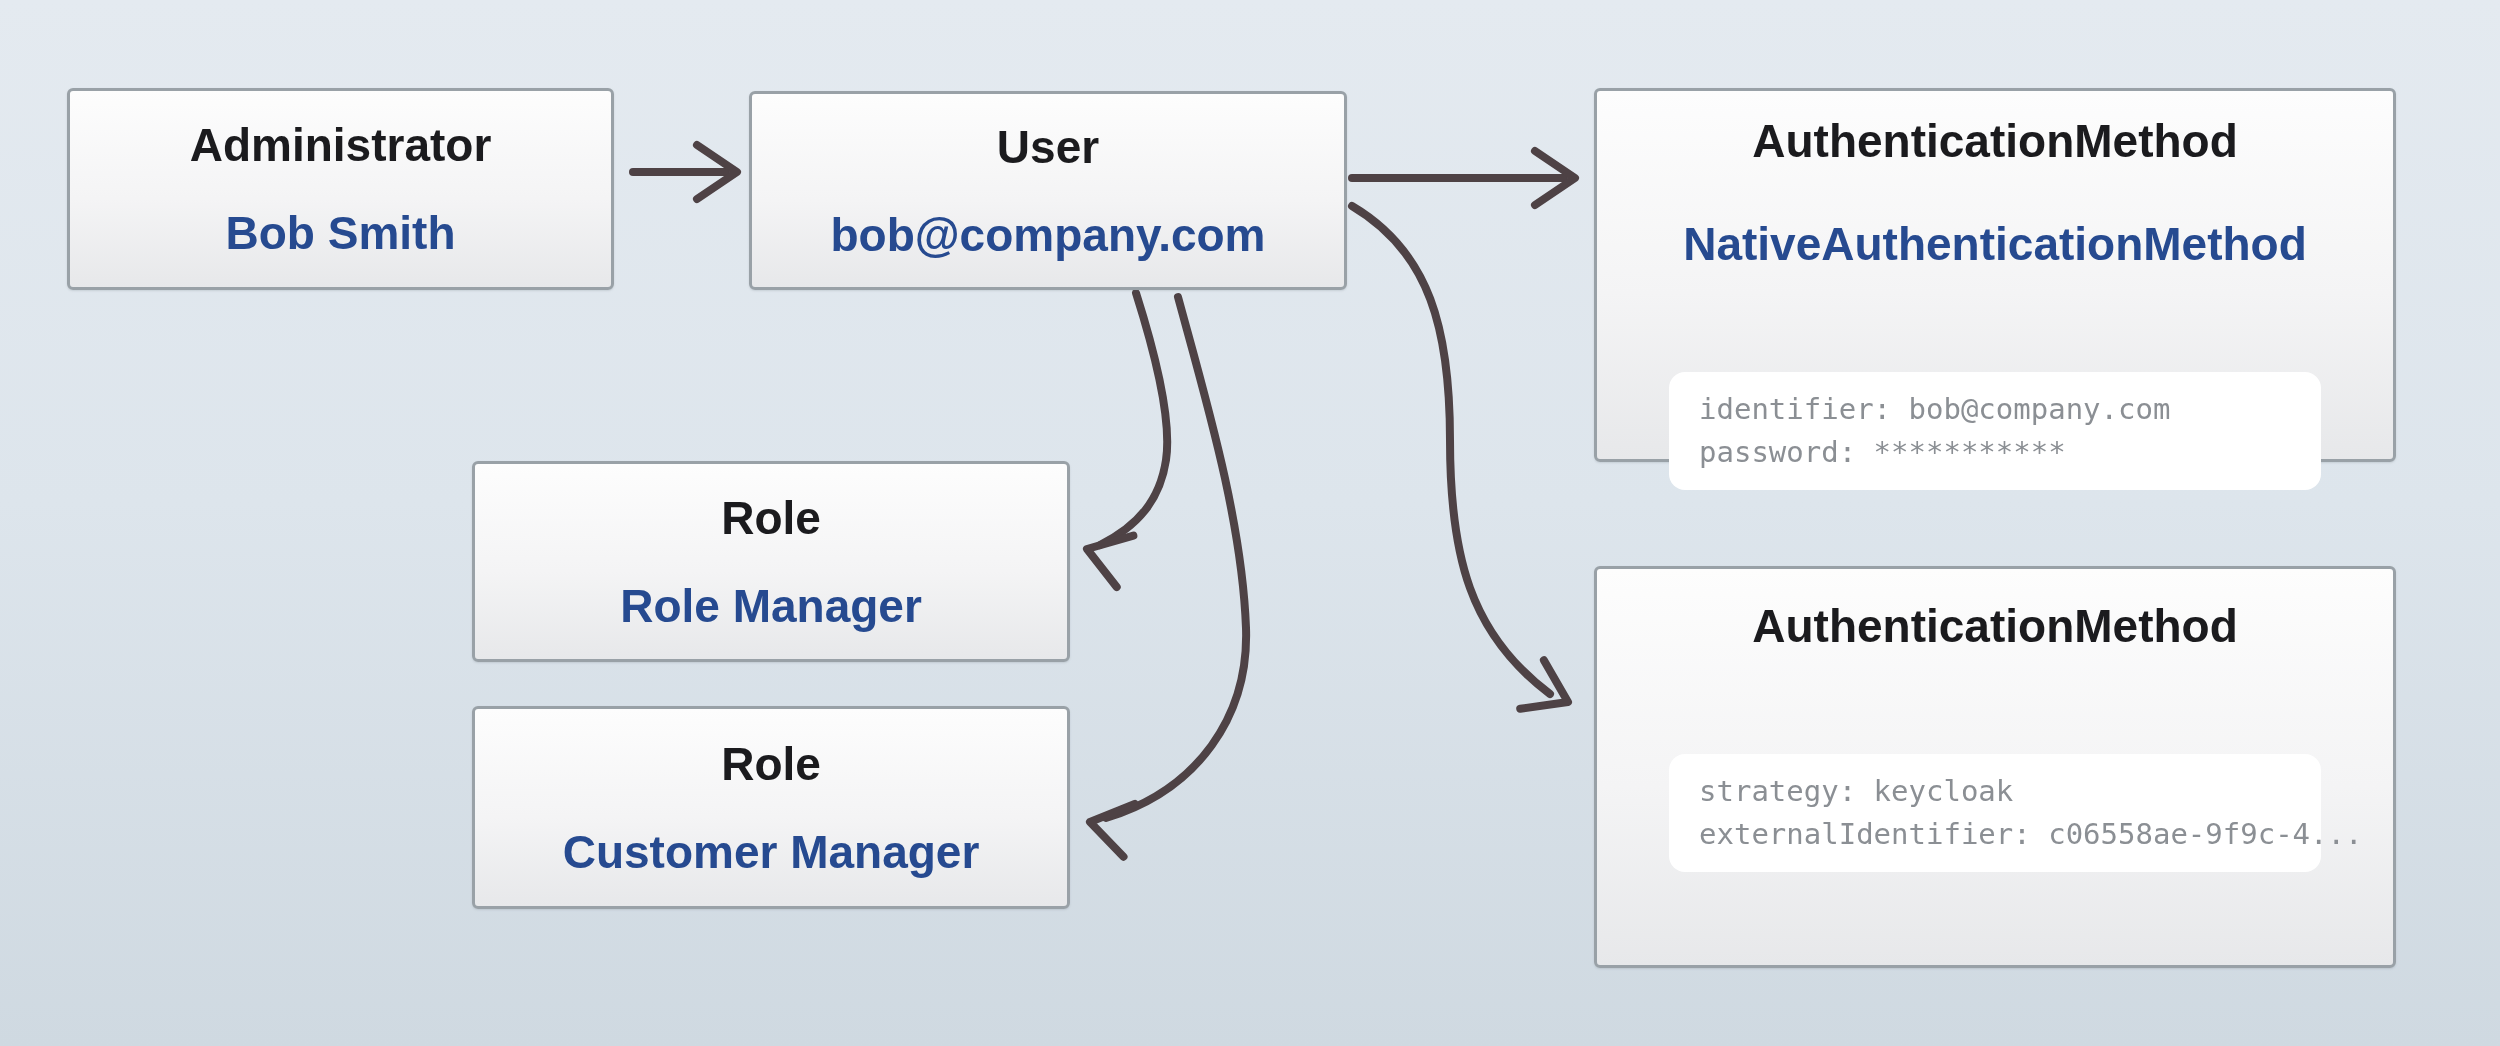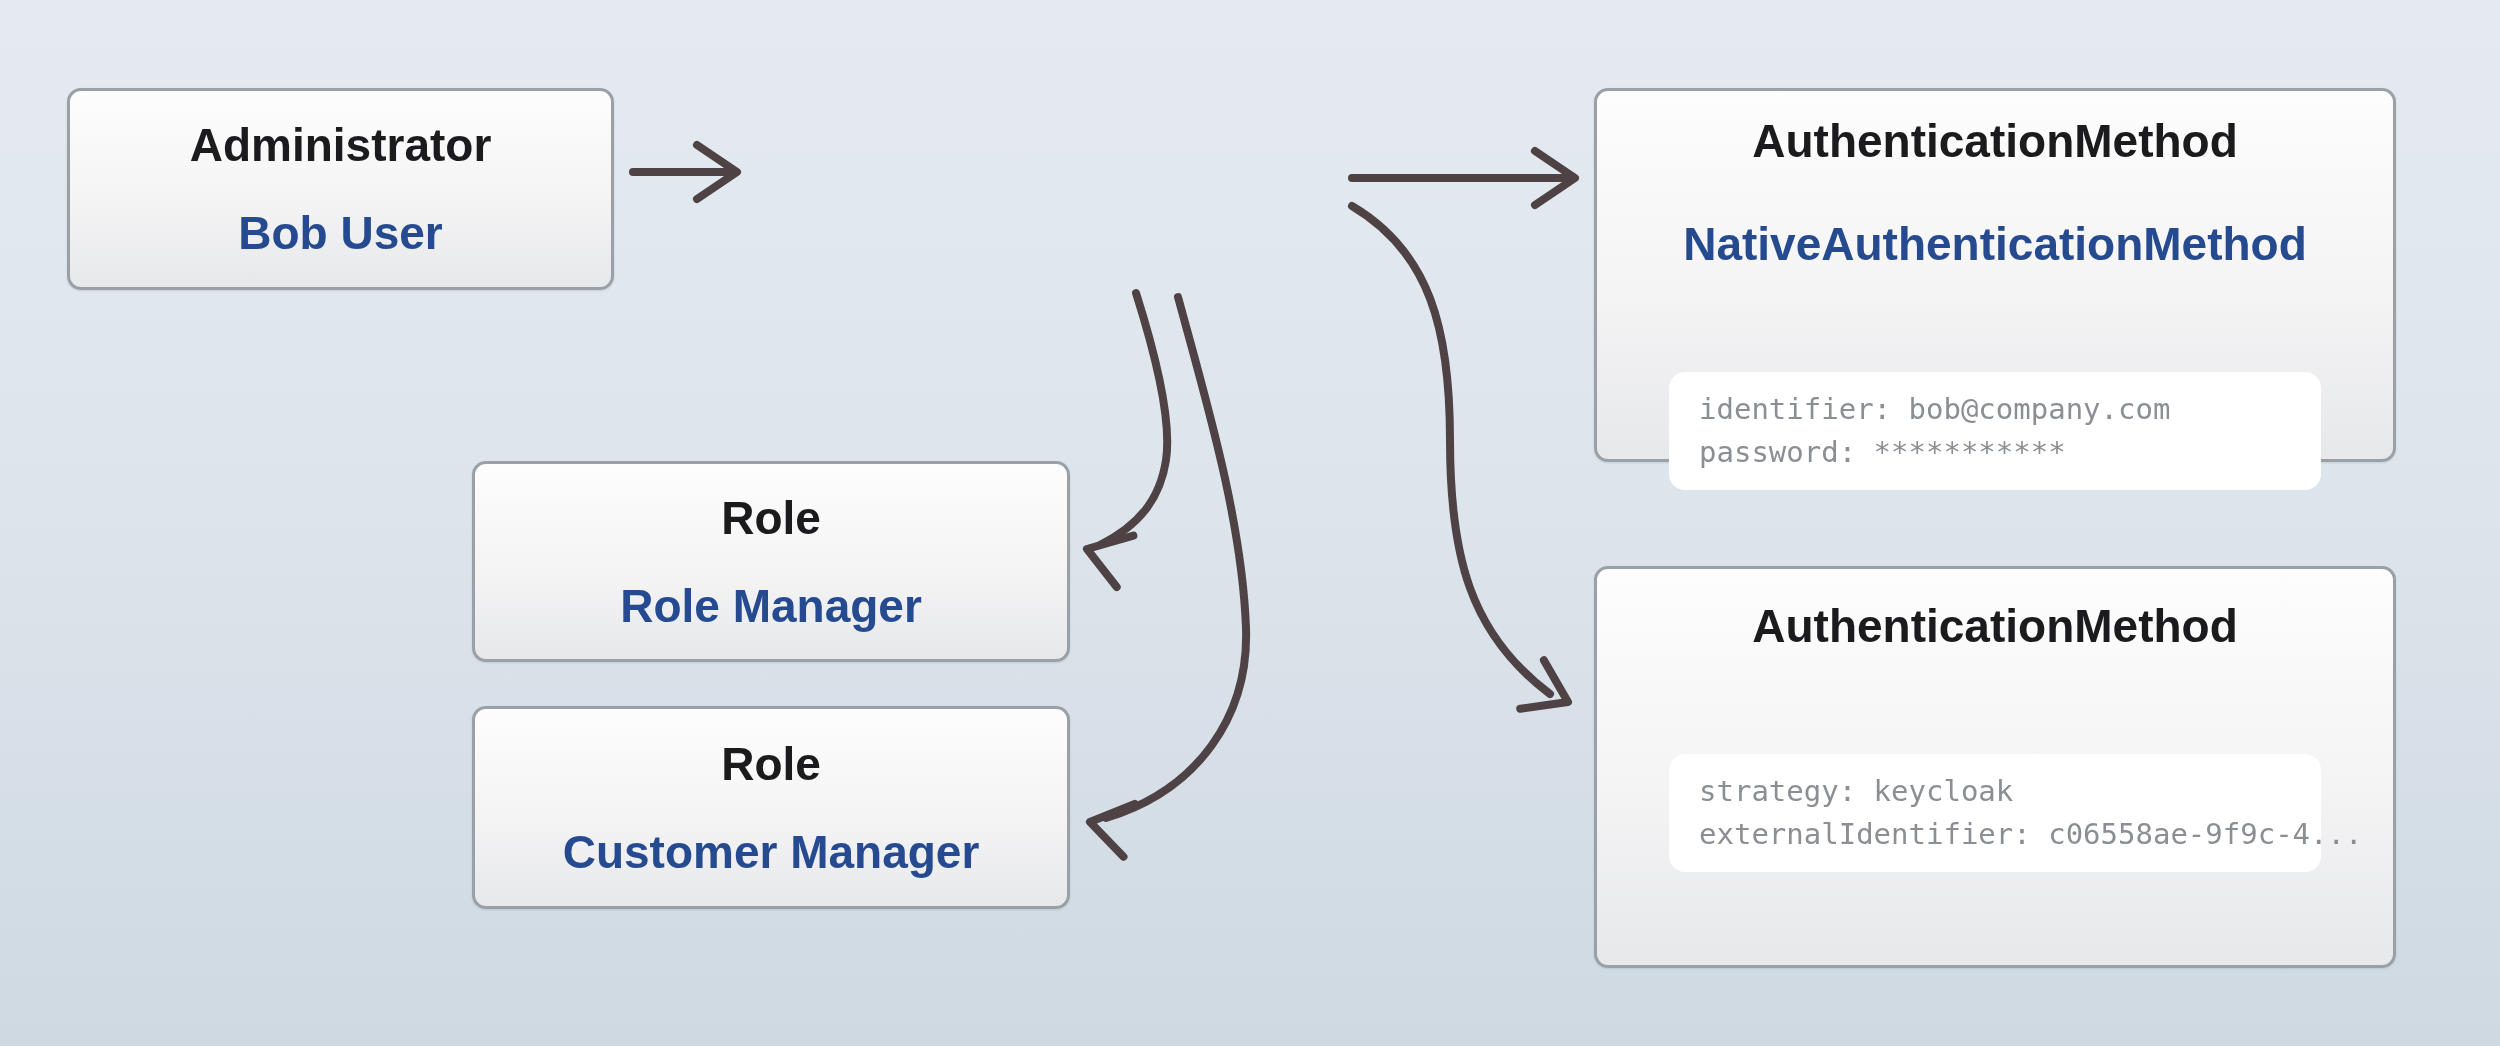--- a/index.html
+++ b/index.html
@@ -11,21 +11,21 @@
   html,body{margin:0;padding:0;}
   body{font-family:"Liberation Sans",sans-serif;}
   .canvas{
     position:relative;width:2500px;height:1046px;overflow:hidden;
     background:linear-gradient(180deg,var(--bg-top) 0%,var(--bg-mid) 48%,var(--bg-bottom) 100%);
   }
   .edges{position:absolute;left:0;top:0;width:2500px;height:1046px;color:var(--edge);pointer-events:none;}
   .edges path{stroke:currentColor;stroke-width:8;fill:none;stroke-linecap:round;stroke-linejoin:round;}
   .node{
     position:absolute;box-sizing:border-box;
-    border:3px solid var(--node-border);border-radius:14px;
+    border:3px solid var(--node-border);border-radius:6px;
     background:linear-gradient(180deg,#fdfdfd 0%,#f4f4f5 55%,#e7e8ea 100%);
     display:flex;flex-direction:column;align-items:center;
     box-shadow:0 1px 2px rgba(90,100,110,0.18);
   }
   .node.simple{justify-content:center;gap:42px;}
   .node.auth{padding-top:27px;gap:57px;}
   .node.auth.tall{padding-top:34px;}
   .ntype{font-size:46px;line-height:46px;font-weight:bold;color:var(--type-text);white-space:nowrap;}
   .nname{font-size:46px;line-height:46px;font-weight:bold;color:var(--name-text);white-space:nowrap;}
   .attrs{
@@ -67,23 +67,27 @@
       <path d="M -40 -27 L 0 0 L -40 27" transform="translate(1087,549) rotate(198)"></path>
     </g>
     <g>
       <path d="M 1178 297 C 1206 400 1242 520 1246 628 C 1249 716 1198 790 1106 818"></path>
       <path d="M -40 -27 L 0 0 L -40 27" transform="translate(1090,822) rotate(192)"></path>
     </g>
   </svg>
 
   <div class="node simple" id="n-admin">
     <div class="ntype">Administrator</div>
-    <div class="nname">Bob User</div>
+    <div class="nname">Bob Smith</div>
   </div>
 
+  <div class="node simple" id="n-user">
+    <div class="ntype">User</div>
+    <div class="nname">bob@company.com</div>
+  </div>
 
   <div class="node auth" id="n-native">
     <div class="ntype">AuthenticationMethod</div>
     <div class="nname">NativeAuthenticationMethod</div>
     <div class="attrs">
       <div class="attr">identifier: bob@company.com</div>
       <div class="attr">password: ***********</div>
     </div>
   </div>
 

